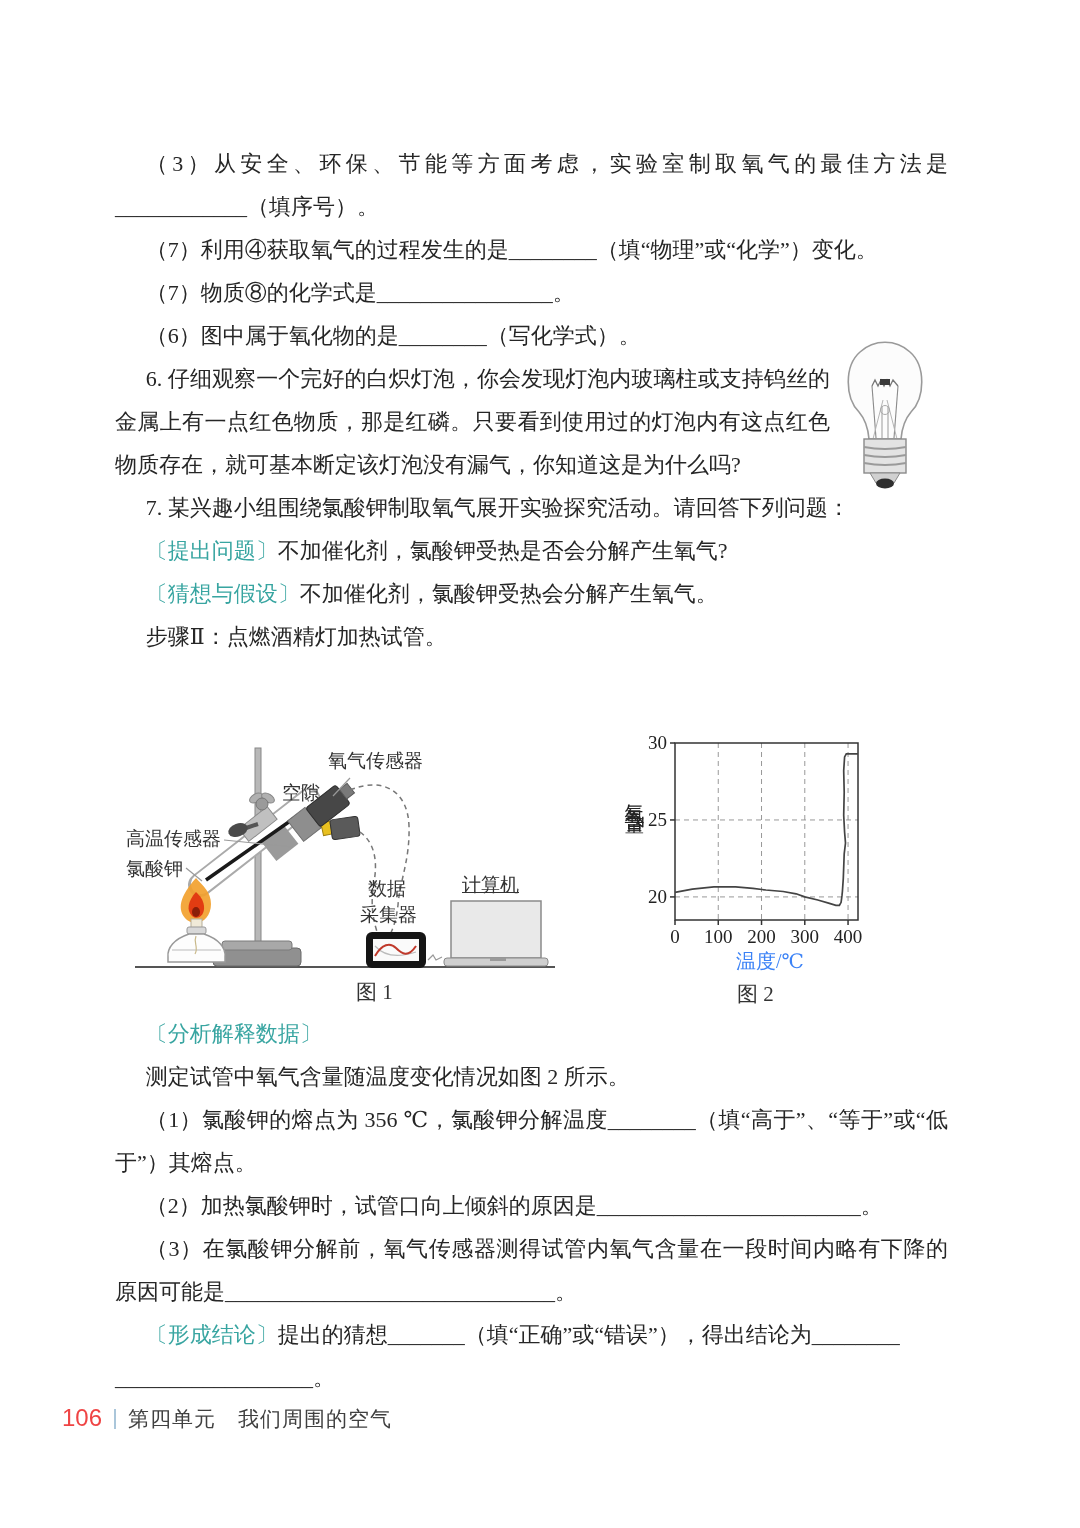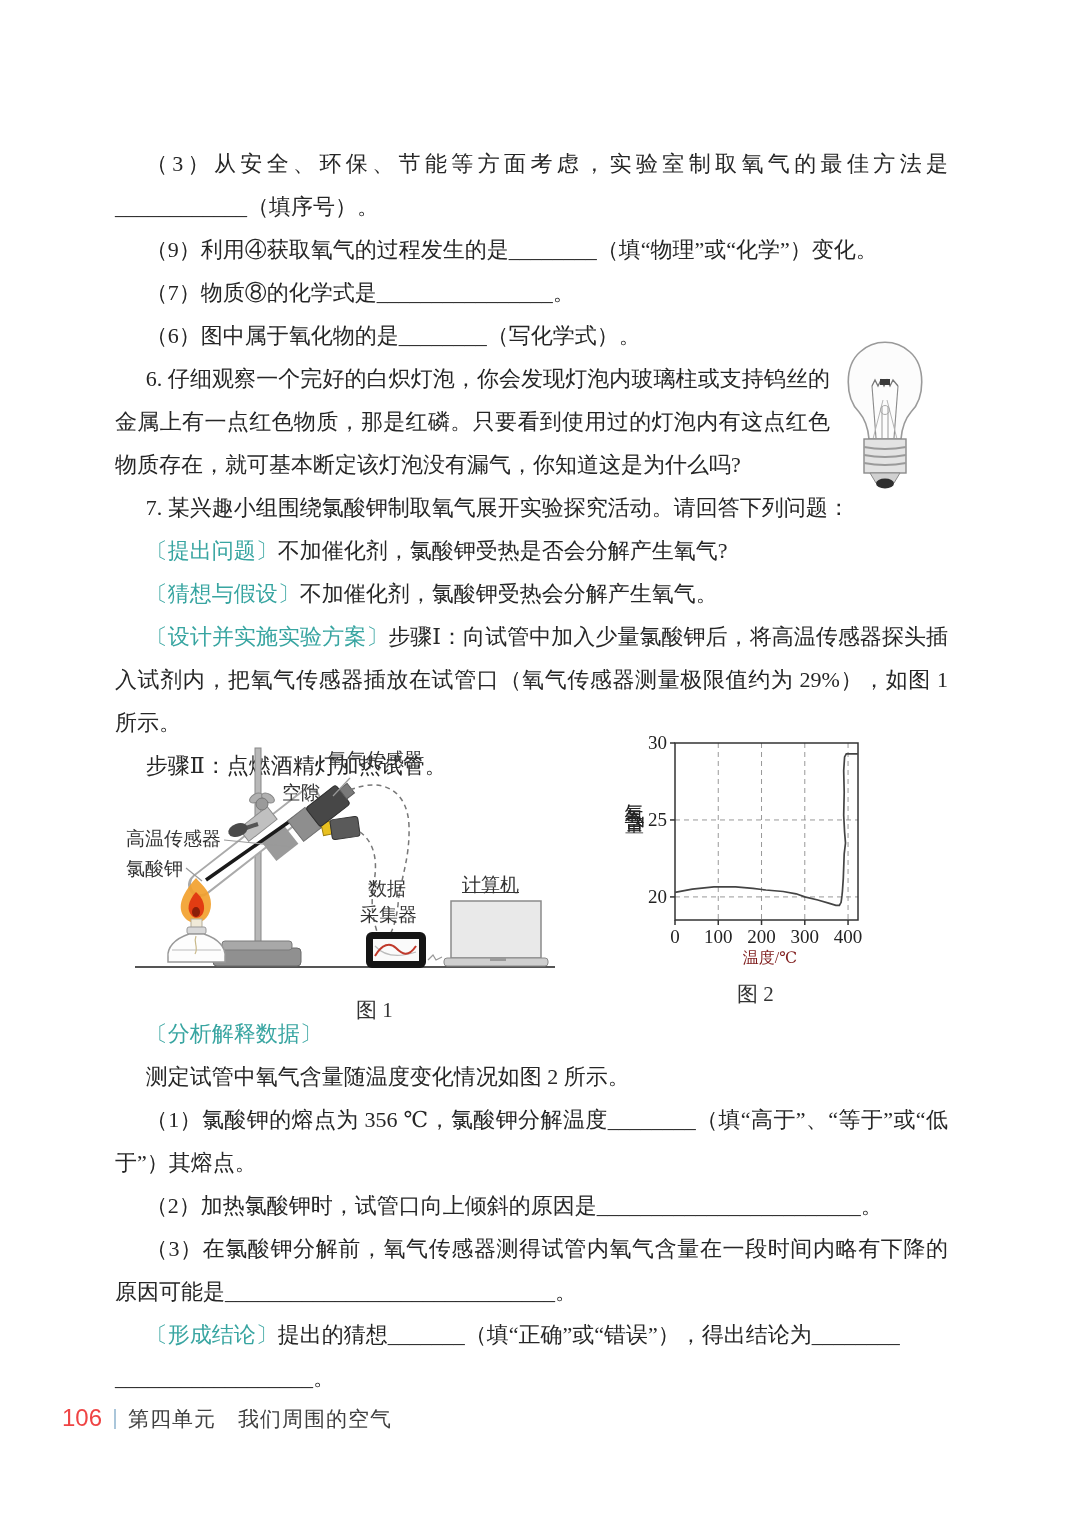--- a/index.html
+++ b/index.html
@@ -22,49 +22,48 @@
   
   #figure1{position:absolute;left:110px;top:740px;width:470px;height:270px;}
   #figure1 svg.app-svg{position:absolute;left:0;top:0;}
   .flabel{position:absolute;font-size:19px;color:#333;white-space:nowrap;line-height:22px;}
   .fig-caption{position:absolute;font-size:21px;color:#333;white-space:nowrap;}
 
   
   #figure2{position:absolute;left:620px;top:728px;width:345px;height:280px;}
   #chart-svg{position:absolute;left:25px;top:5px;}
   #fig2-ylabel{position:absolute;left:2px;top:60px;writing-mode:vertical-rl;font-size:20px;letter-spacing:4px;color:#222;}
-  #fig2-xlabel{position:absolute;left:60px;top:220px;width:180px;text-align:center;font-size:16px;color:#7f1d1d;}
+  #fig2-xlabel{position:absolute;left:60px;top:220px;width:180px;text-align:center;font-size:20px;color:#3b82f6;}
   .grid{stroke:#999;stroke-width:1;stroke-dasharray:5 4;}
   .frame{fill:none;stroke:#333;stroke-width:1.5;}
   .tick{stroke:#333;stroke-width:1.5;}
   .tlab{font-size:19px;fill:#222;font-family:"Liberation Serif","DejaVu Serif",serif;}
   .curve{fill:none;stroke:#444;stroke-width:1.7;}
   .cable{fill:none;stroke:#777;stroke-width:1.5;stroke-dasharray:5 4;}
   .leader{stroke:#999;stroke-width:1.2;}
   .leader-dash{stroke:#777;stroke-width:1.2;stroke-dasharray:3 3;}
 
   
   #footer{position:absolute;left:62px;top:1404px;font-family:"Liberation Sans","DejaVu Sans",sans-serif;}
   #footer .pg{color:#ef4444;font-size:24px;}
   #footer .fbar{display:inline-block;width:2px;height:20px;background:#aac6da;margin:0 12px;vertical-align:-3px;}
   #footer .chap{color:#404040;font-size:21px;letter-spacing:1px;}
 </style>
 </head>
 <body>
 
 <div class="content" id="top-block">
   <p>（3）从安全、环保、节能等方面考虑，实验室制取氧气的最佳方法是____________（填序号）。</p>
-  <p>（9）利用④获取氧气的过程发生的是________（填“物理”或“化学”）变化。</p>
+  <p>（7）利用④获取氧气的过程发生的是________（填“物理”或“化学”）变化。</p>
   <p>（7）物质⑧的化学式是________________。</p>
   <p>（6）图中属于氧化物的是________（写化学式）。</p>
   <p class="wrap-bulb">6. 仔细观察一个完好的白炽灯泡，你会发现灯泡内玻璃柱或支持钨丝的金属上有一点红色物质，那是红磷。只要看到使用过的灯泡内有这点红色物质存在，就可基本断定该灯泡没有漏气，你知道这是为什么吗?</p>
   <p>7. 某兴趣小组围绕氯酸钾制取氧气展开实验探究活动。请回答下列问题：</p>
   <p><span class="tag">〔提出问题〕</span><span>不加催化剂，氯酸钾受热是否会分解产生氧气?</span></p>
   <p><span class="tag">〔猜想与假设〕</span><span>不加催化剂，氯酸钾受热会分解产生氧气。</span></p>
-  <p><span class="tag">〔设计并实施实验方案〕</span><span>步骤Ⅰ：向试管中加入少量氯酸钾后，将高温传感器探头插入试剂内，把氧气传感器插放在试管口（氧气传感器测量极限值约为 29%），如图 1 所示。</span></p>
   <p>步骤Ⅱ：点燃酒精灯加热试管。</p>
 </div>
 
 <svg id="bulb" width="88" height="152" viewBox="0 0 88 152">
   <path d="M 17,74 C 3,60 2,28 18,14 C 32,1 54,1 68,14 C 84,28 83,60 69,74 C 63,81 60,89 59,101 L 27,101 C 26,89 23,81 17,74 Z" fill="#fcfcfc" stroke="#9a9a9a" stroke-width="1.6"></path>
   <line x1="34" y1="100" x2="30" y2="48" stroke="#8a8a8a" stroke-width="1.1"></line>
   <line x1="52" y1="100" x2="56" y2="48" stroke="#8a8a8a" stroke-width="1.1"></line>
   <line x1="40" y1="100" x2="40" y2="68" stroke="#9a9a9a" stroke-width="1"></line>
   <line x1="46" y1="100" x2="46" y2="68" stroke="#9a9a9a" stroke-width="1"></line>
   <path d="M 31,101 L 41,62 M 55,101 L 45,62" fill="none" stroke="#b5b5b5" stroke-width="1"></path>
@@ -134,25 +133,25 @@
     <path d="M 265,216 C 272,204 280,202 286,208 C 292,214 298,218 306,206" stroke="#c0392b" stroke-width="2" fill="none"></path>
     <path d="M 318,220 l 5,-5 l 3,5 l 6,-3" stroke="#999" stroke-width="1.2" fill="none"></path>
 
     <rect x="341" y="161" width="90" height="57" fill="#e9e9e9" stroke="#8a8a8a" stroke-width="1.5"></rect>
     <rect x="334" y="218" width="104" height="8" rx="3" fill="#cfcfcf" stroke="#8a8a8a"></rect>
     <rect x="380" y="218" width="16" height="3" fill="#9a9a9a"></rect>
   </svg>
   <div class="flabel" style="left:16px;top:88px;">高温传感器</div>
   <div class="flabel" style="left:16px;top:118px;">氯酸钾</div>
   <div class="flabel" style="left:172px;top:30px;margin-top:12px;">空隙</div>
-  <div class="flabel" style="left:218px;top:10px;font-family:Liberation Mono, monospace;">氧气传感器</div>
+  <div class="flabel" style="left:218px;top:10px;">氧气传感器</div>
   <div class="flabel" style="left:258px;top:138px;width:60px;">数据</div>
   <div class="flabel" style="left:250px;top:164px;width:76px;">采集器</div>
   <div class="flabel" style="left:352px;top:134px;text-decoration:underline;">计算机</div>
-  <div class="fig-caption" style="left:246px;top:256px;">图 1</div>
+  <div class="fig-caption" style="left:246px;top:238px;">图 1</div>
 </div>
 
 <div id="figure2">
   <svg id="chart-svg" width="230" height="214" viewBox="0 0 230 214">
       <line class="grid" x1="73.26241134751774" y1="10" x2="73.26241134751774" y2="187"></line>
       <line class="grid" x1="116.52482269503547" y1="10" x2="116.52482269503547" y2="187"></line>
       <line class="grid" x1="159.7872340425532" y1="10" x2="159.7872340425532" y2="187"></line>
       <line class="grid" x1="203.04964539007094" y1="10" x2="203.04964539007094" y2="187"></line>
       <line class="grid" x1="30" y1="163.91304347826087" x2="213" y2="163.91304347826087"></line>
       <line class="grid" x1="30" y1="86.95652173913044" x2="213" y2="86.95652173913044"></line>

